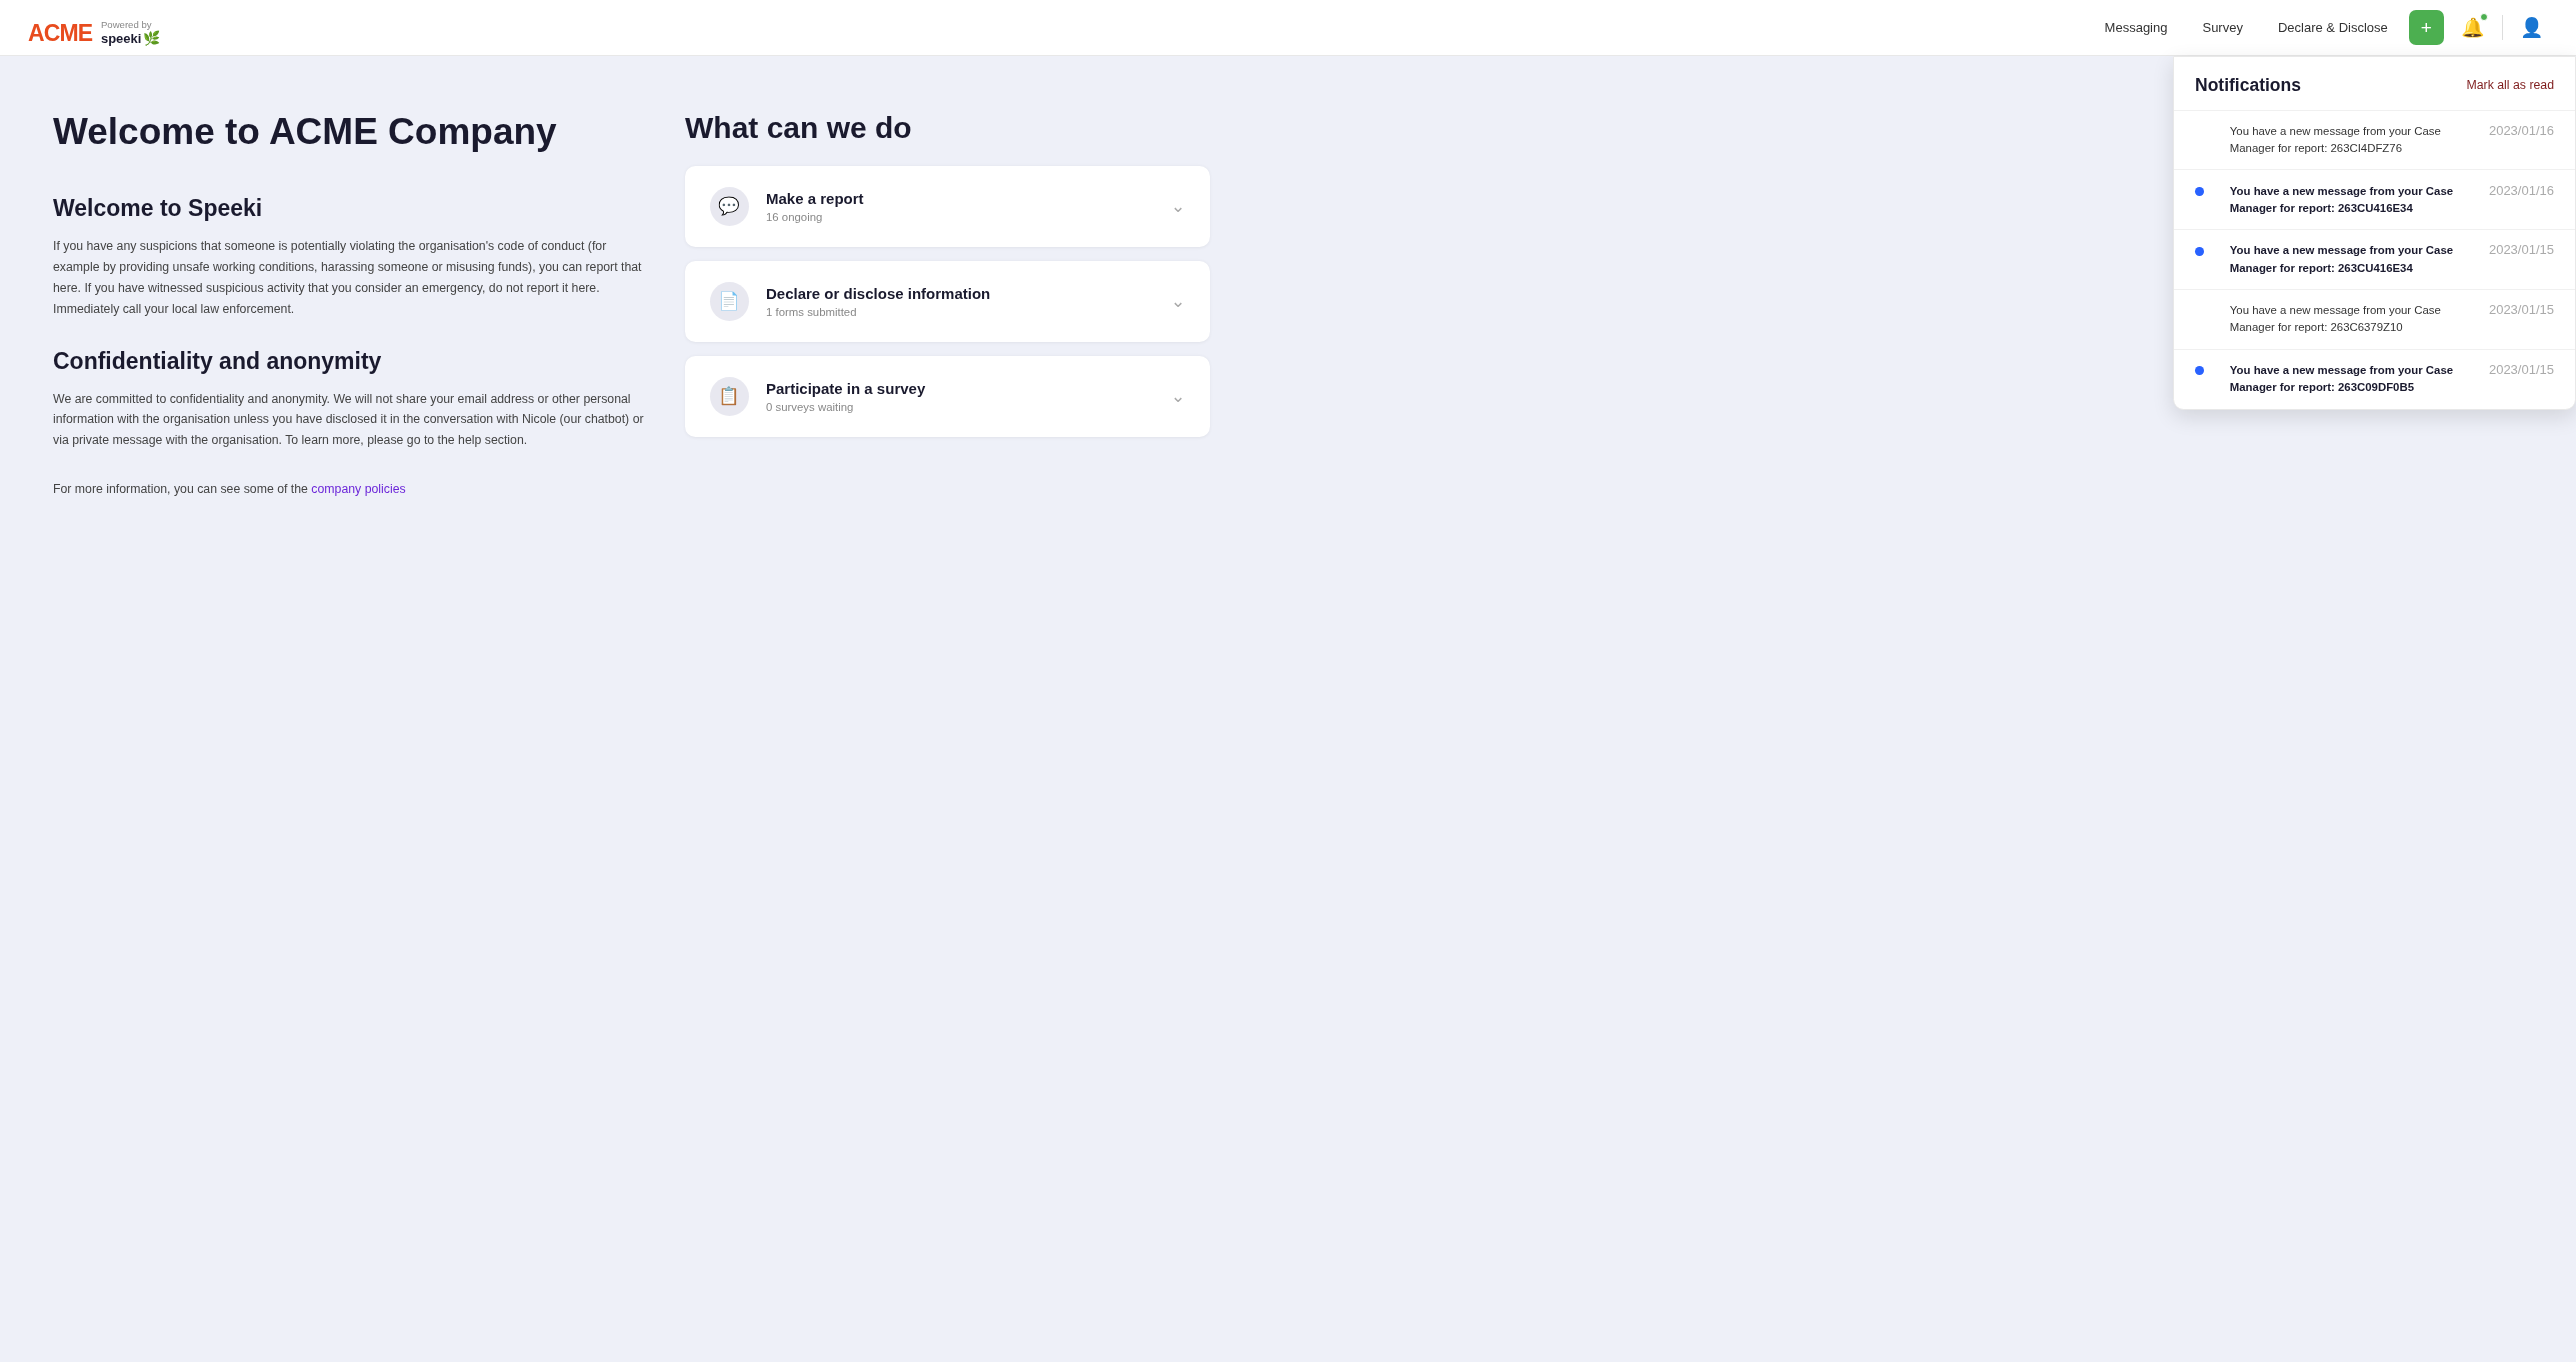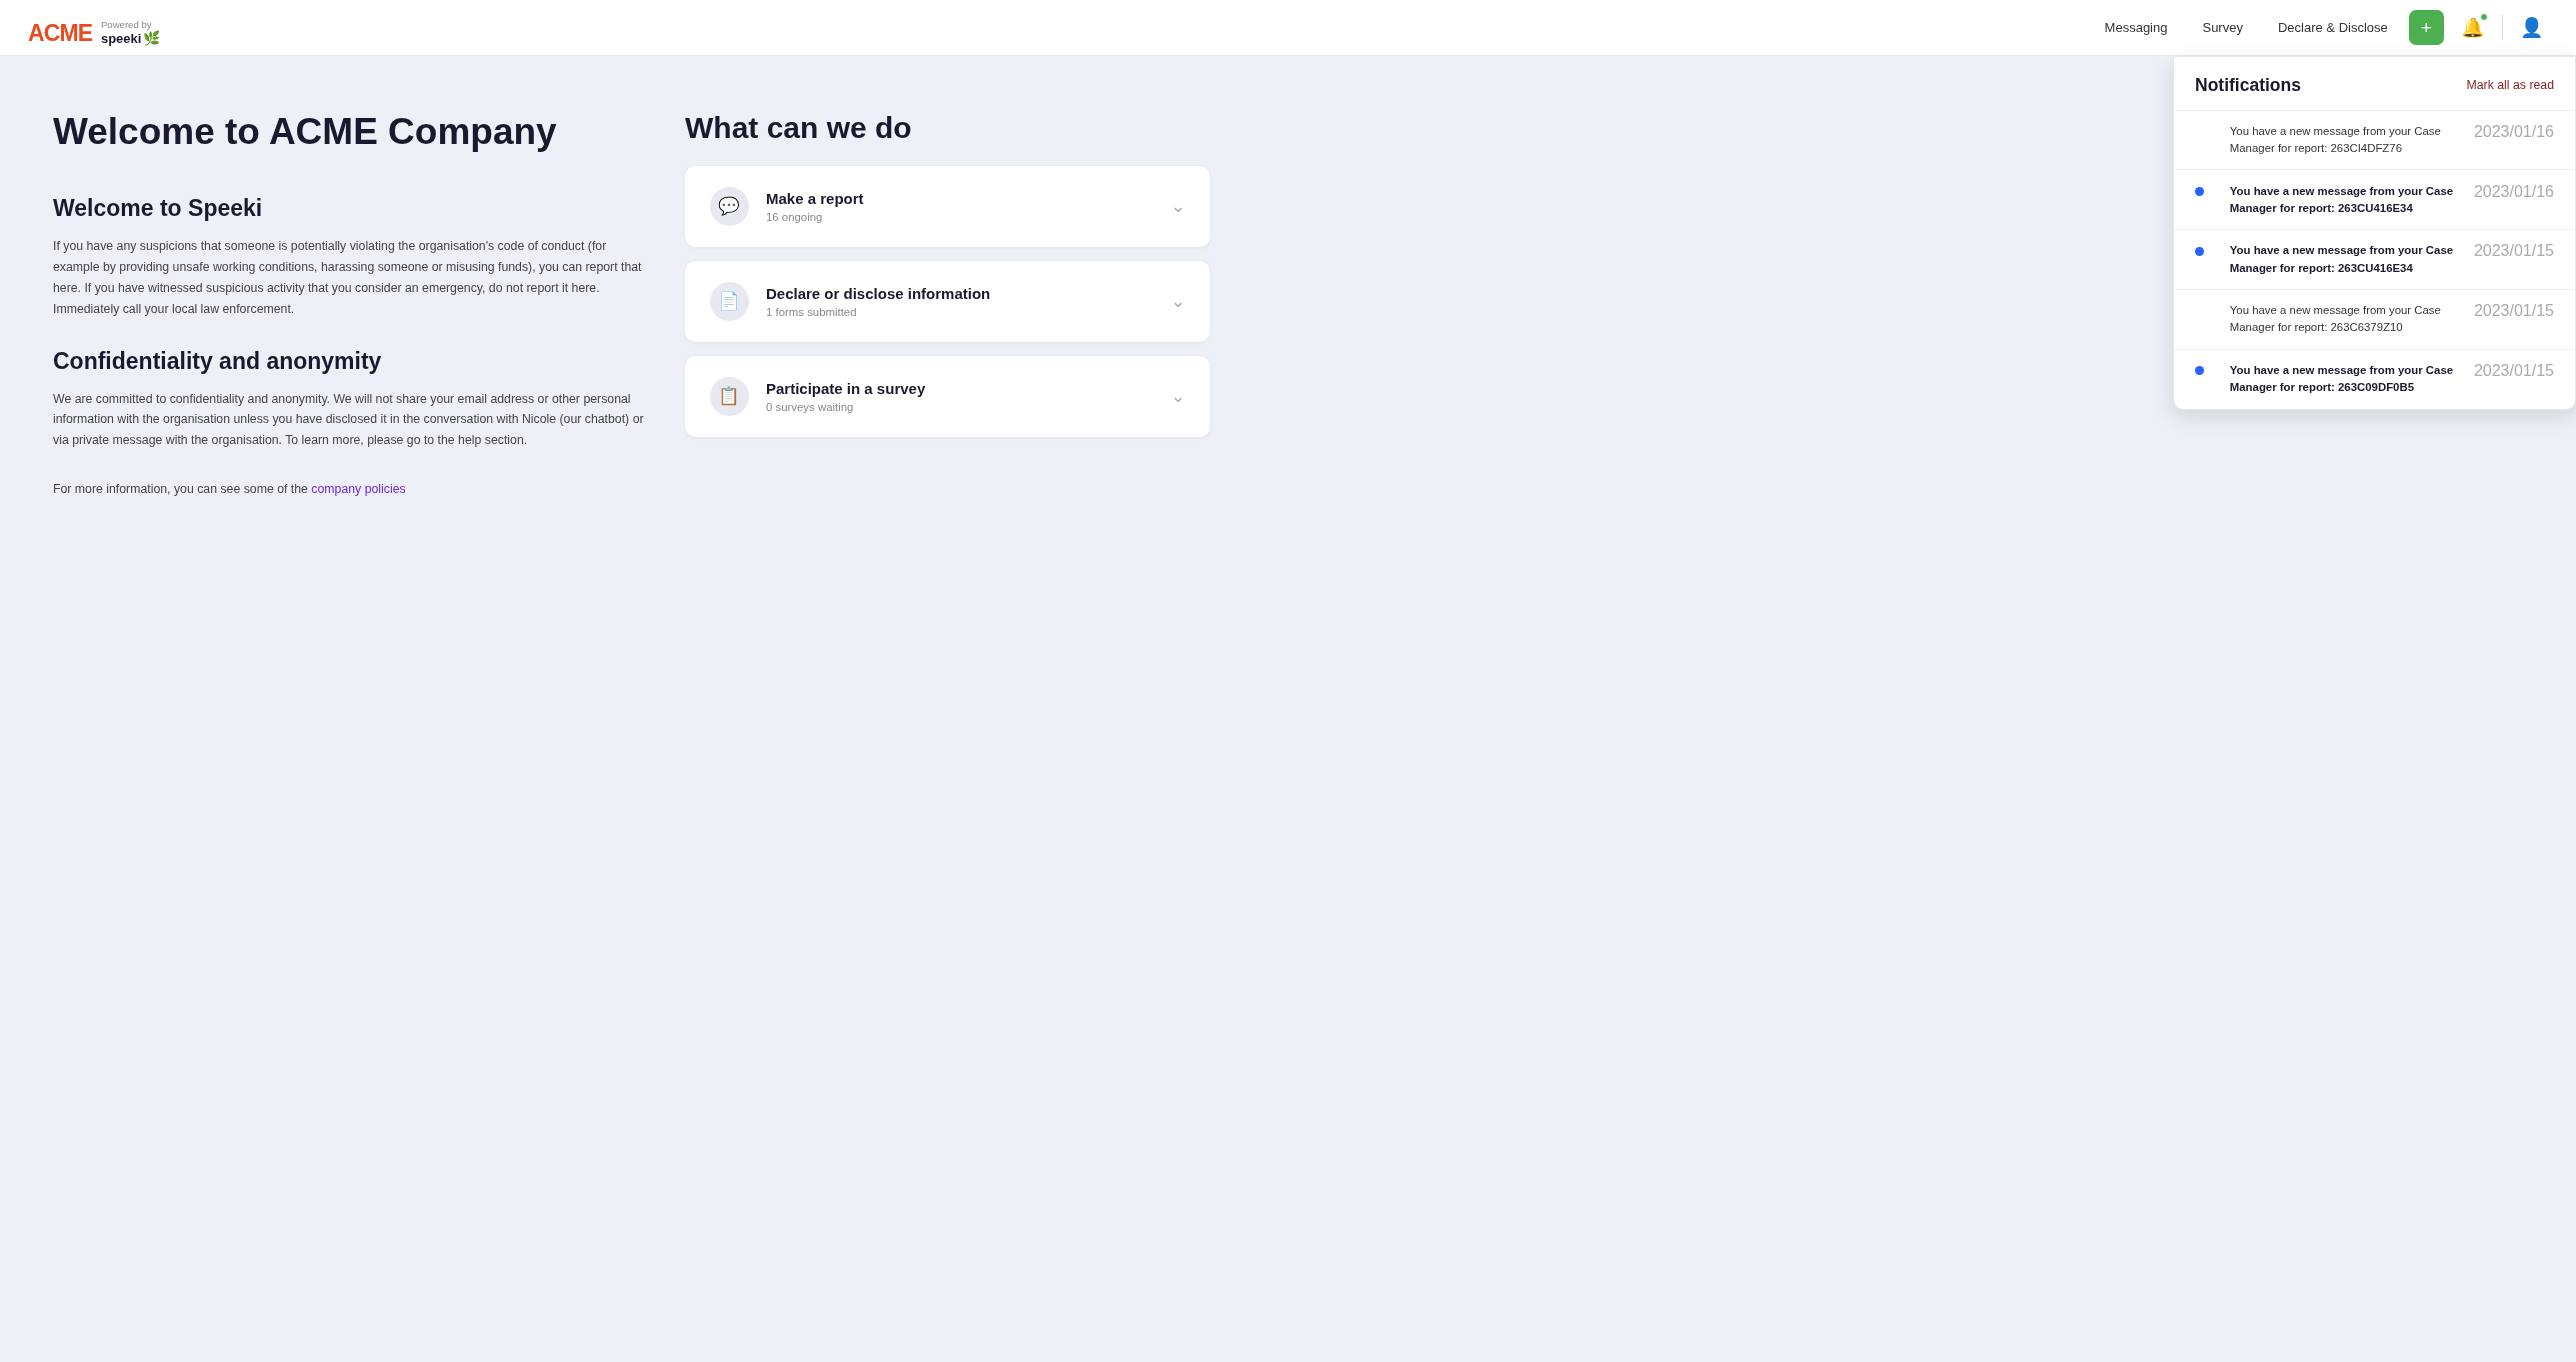--- a/index.html
+++ b/index.html
@@ -249,21 +249,21 @@
     .notif-text {
       font-size: 11.4px;
       color: #333;
       line-height: 1.5;
     }
     .notif-text.unread {
       font-weight: 700;
       color: #1a1a2e;
     }
     .notif-date {
-      font-size: 16px;
+      font-size: 13px;
       color: #aaa;
       white-space: nowrap;
       flex-shrink: 0;
       text-align: right;
     }
     .notif-row {
       display: flex;
       align-items: flex-start;
       justify-content: space-between;
     }

